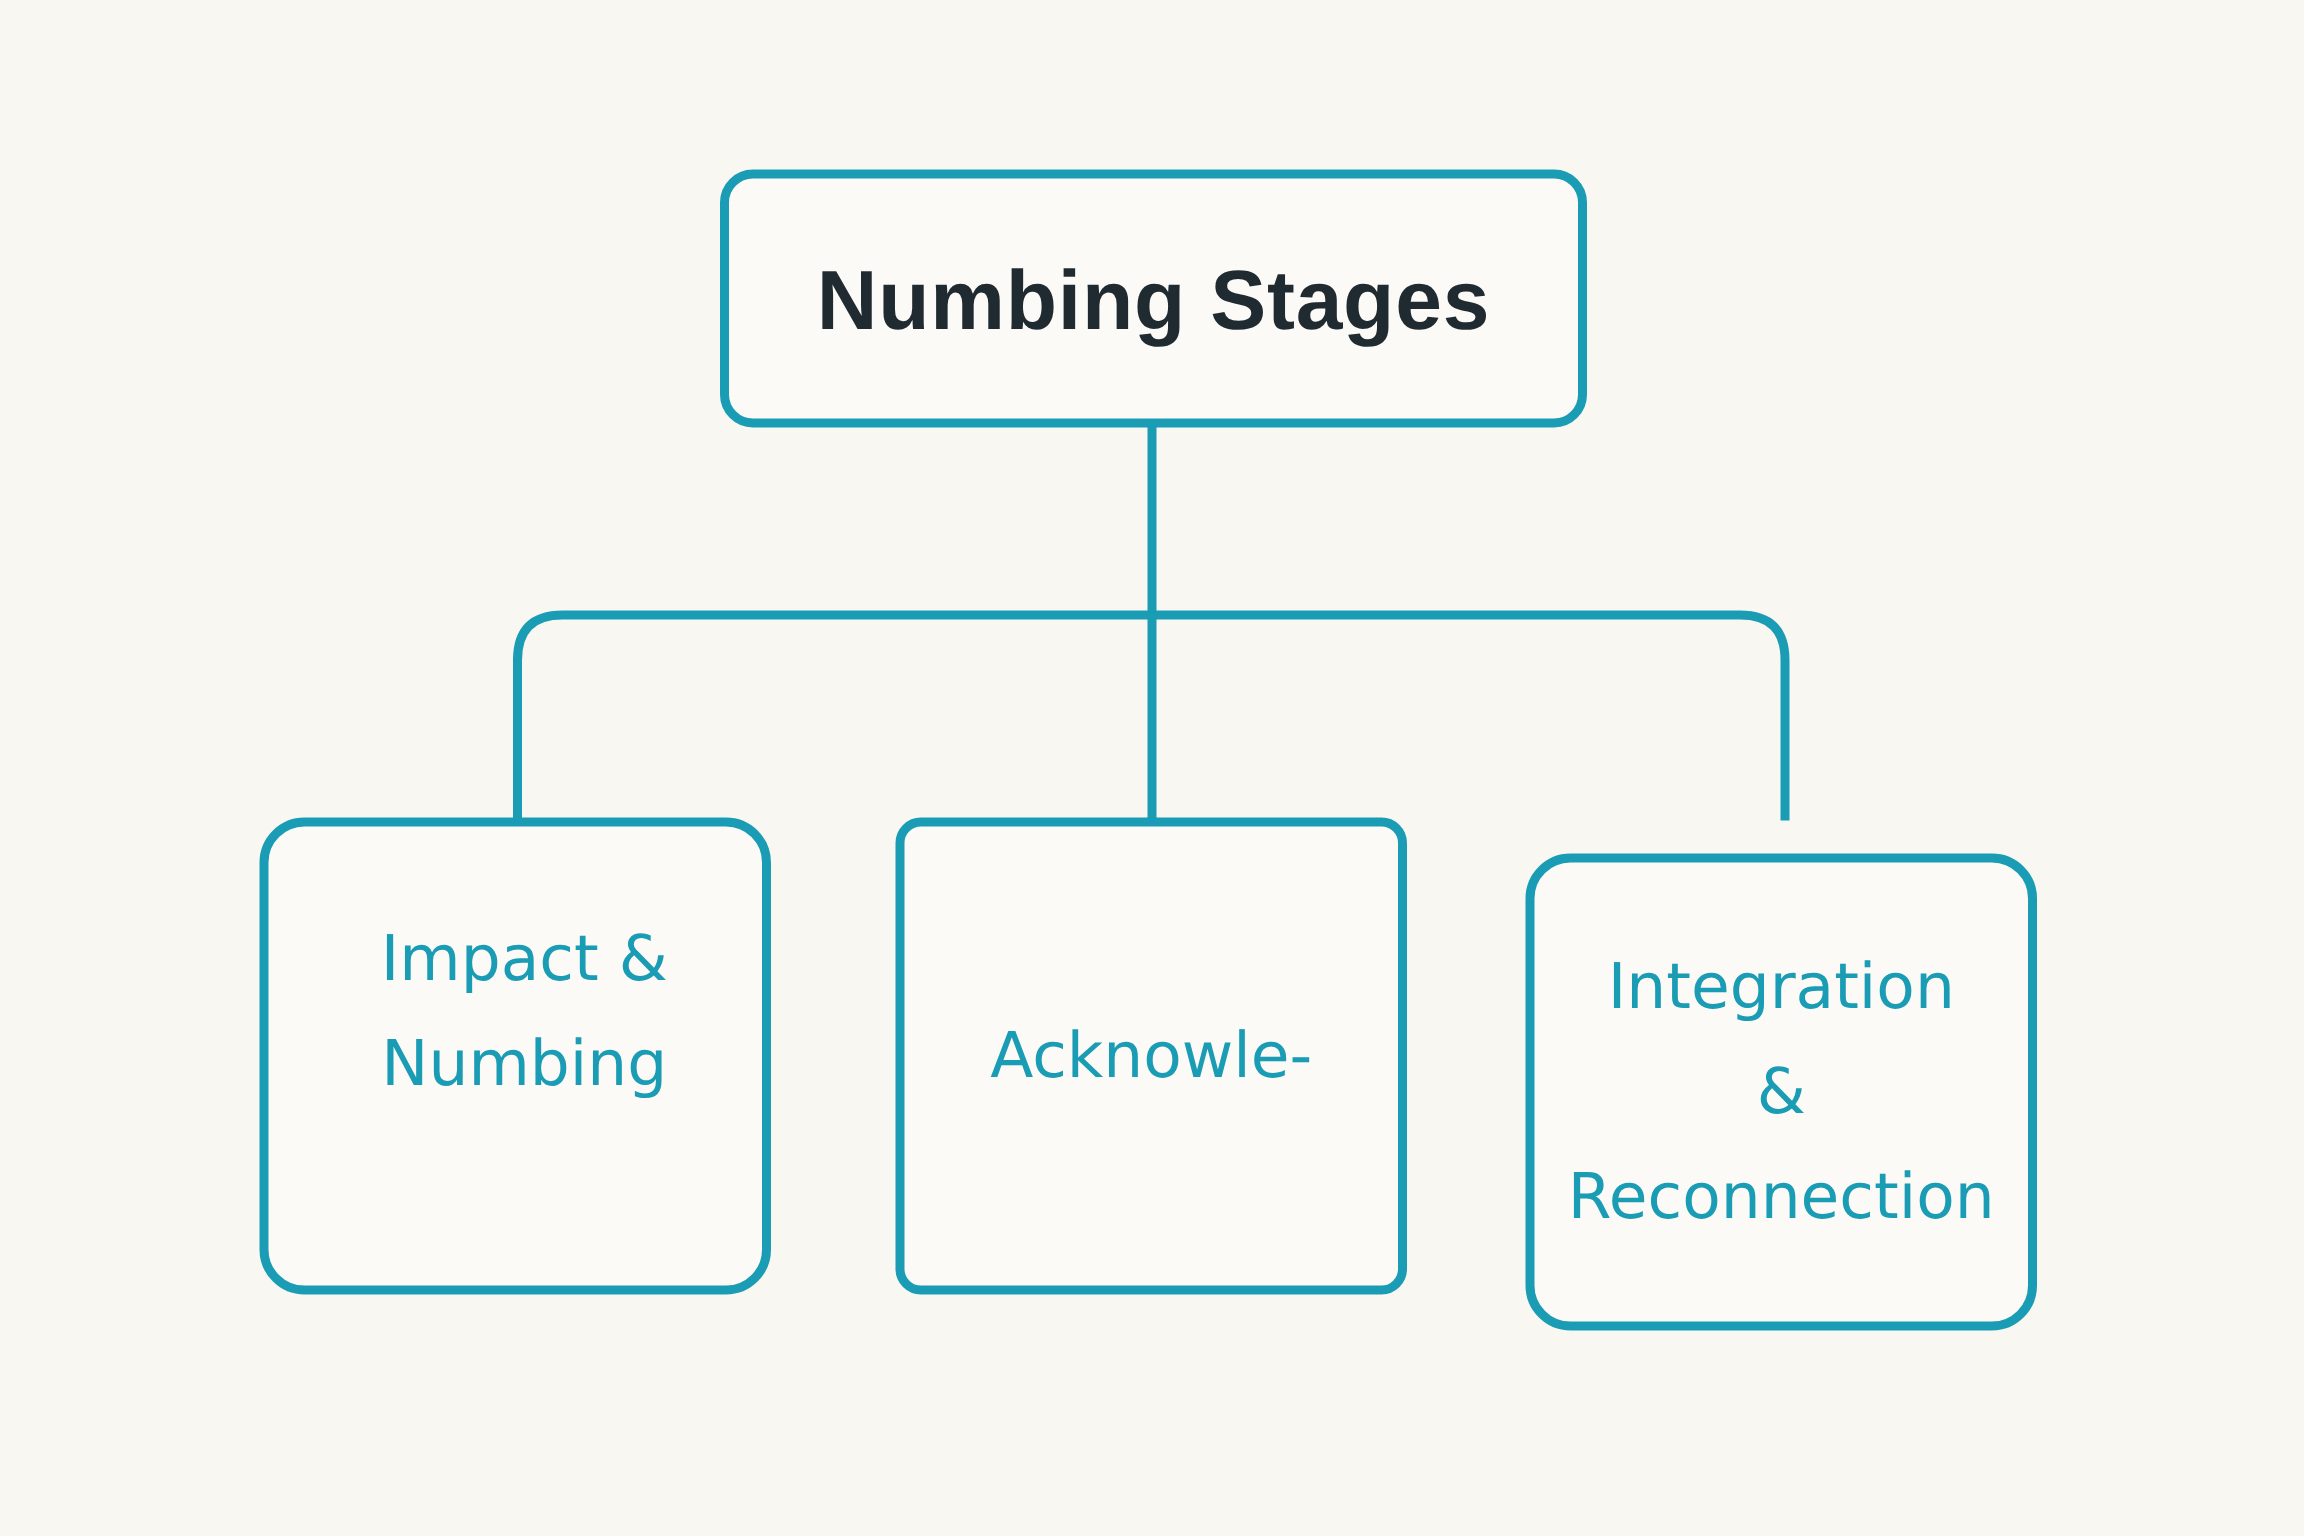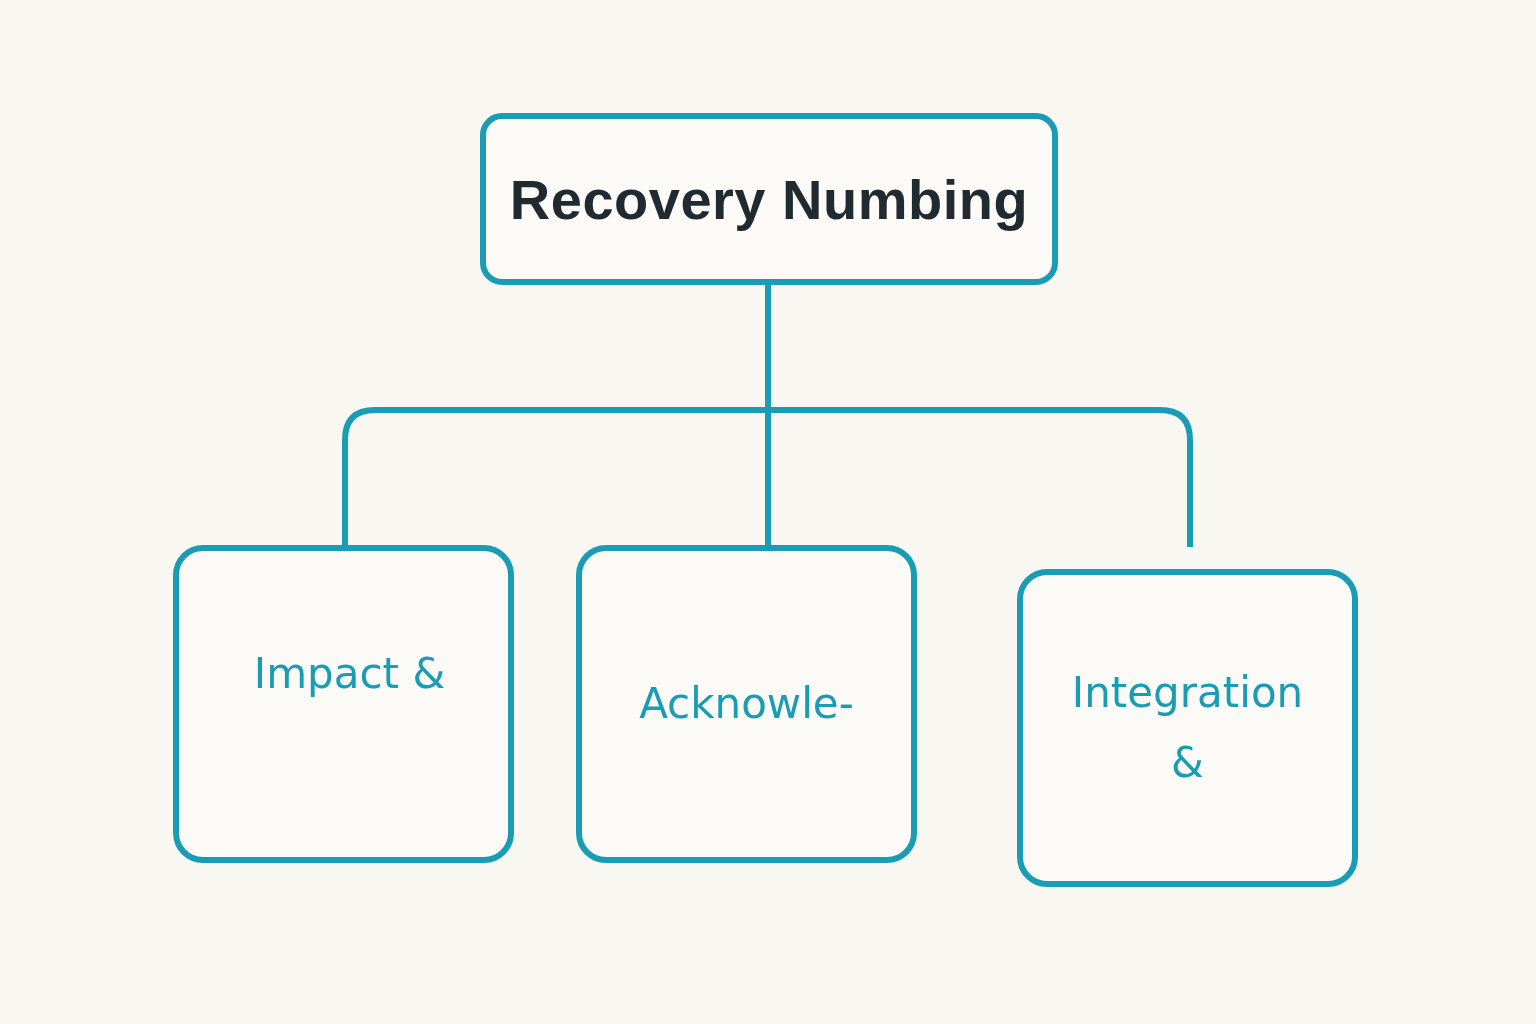--- a/index.html
+++ b/index.html
@@ -50,21 +50,21 @@
     font-weight: bold;
     letter-spacing: 0.5px;
     color: var(--title-text);
   }
   .node.child {
     top: 545px;
     width: 341px; height: 318px;
     border-radius: 30px;
   }
   .node.child-1 { left: 173px; }
-  .node.child-2 { left: 576px; }
+  .node.child-2 { left: 597px; border-radius: 17px; }
   .node.child-3 { left: 1017px; margin-top: 24px; }
   .child .label-line {
     display: block;
     font-family: "DejaVu Sans", "Liberation Sans", sans-serif;
     font-size: 42px;
     line-height: 70px;
     color: var(--accent);
   }
   .node.child-1 .label-block { transform: translateY(-30px); padding-left: 12px; }
   .label-block { width: 100%; }
@@ -73,35 +73,37 @@
 <body>
 
 <div class="canvas">
 
   <svg class="connectors" viewBox="0 0 1536 1024" xmlns="http://www.w3.org/2000/svg" aria-hidden="true">
     <path d="M768 283 L768 547"></path>
     <path d="M345 547 L345 440 Q345 410 375 410 L1160 410 Q1190 410 1190 440 L1190 547"></path>
   </svg>
 
   <div class="node root">
-    <span class="root-label">Recovery Numbing</span>
+    <span class="root-label">Numbing Stages</span>
   </div>
 
   <div class="node child child-1">
     <div class="label-block">
       <span class="label-line">Impact &amp;</span>
+      <span class="label-line">Numbing</span>
     </div>
   </div>
 
   <div class="node child child-2">
     <div class="label-block">
       <span class="label-line">Acknowle-</span>
     </div>
   </div>
 
   <div class="node child child-3">
     <div class="label-block">
       <span class="label-line">Integration</span>
       <span class="label-line">&amp;</span>
+      <span class="label-line">Reconnection</span>
     </div>
   </div>
 
 </div>
 
 </body></html>

